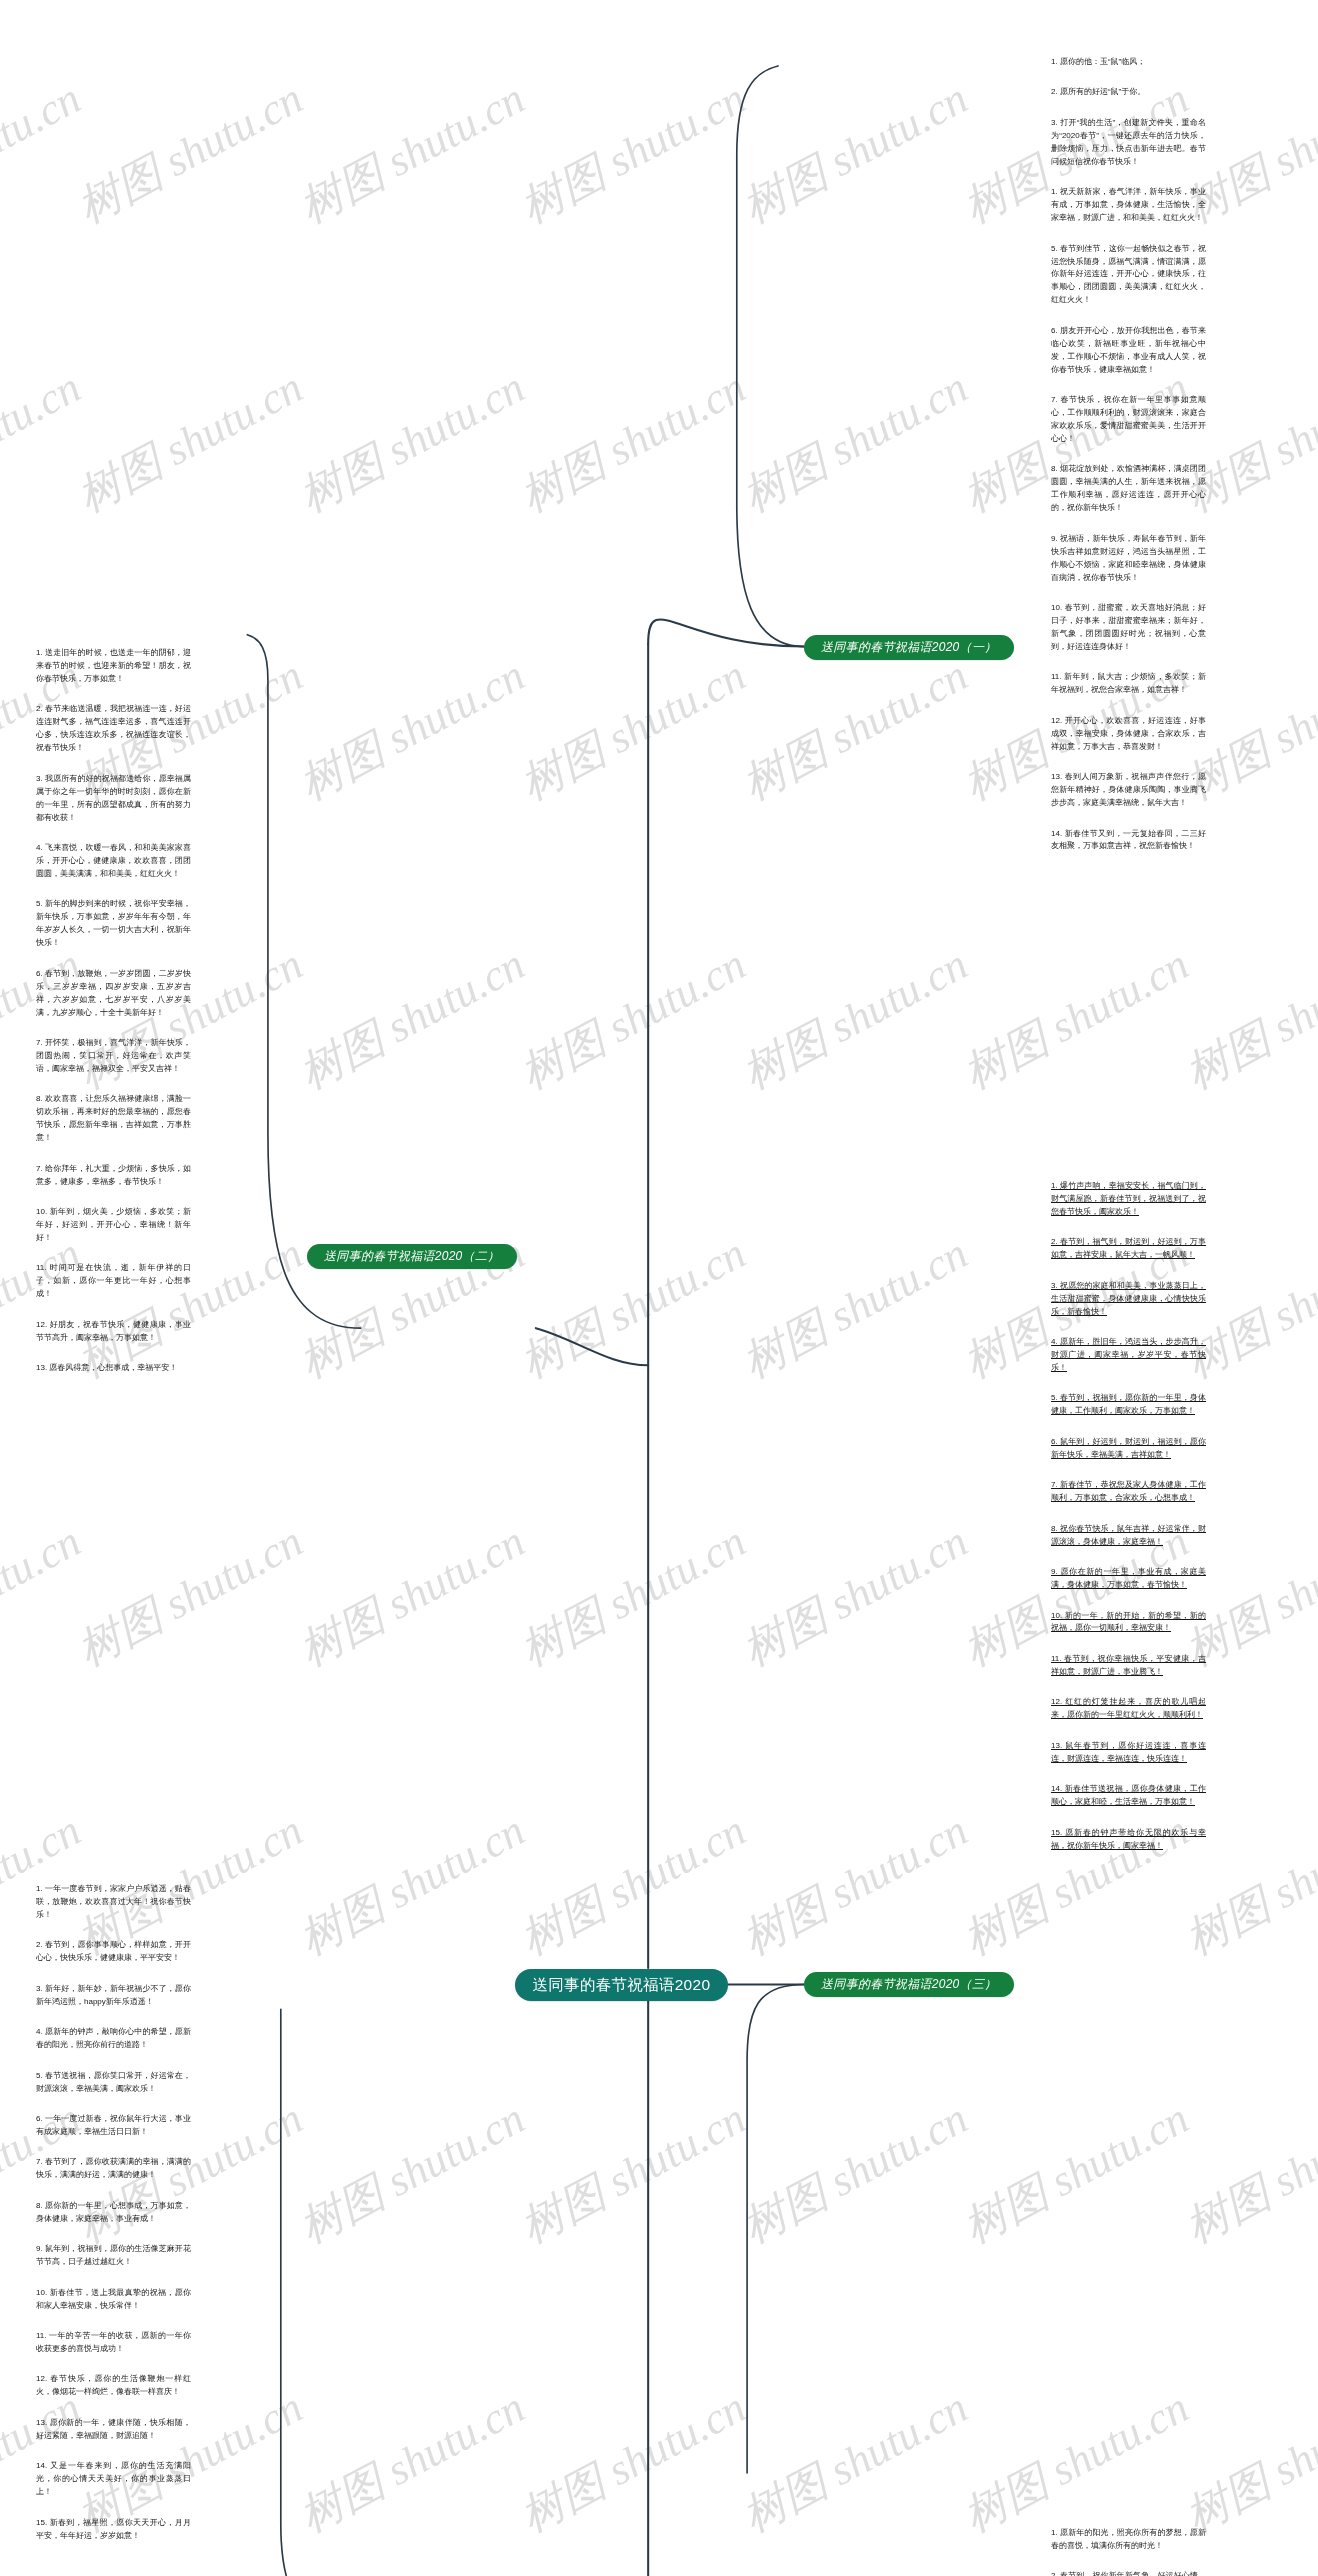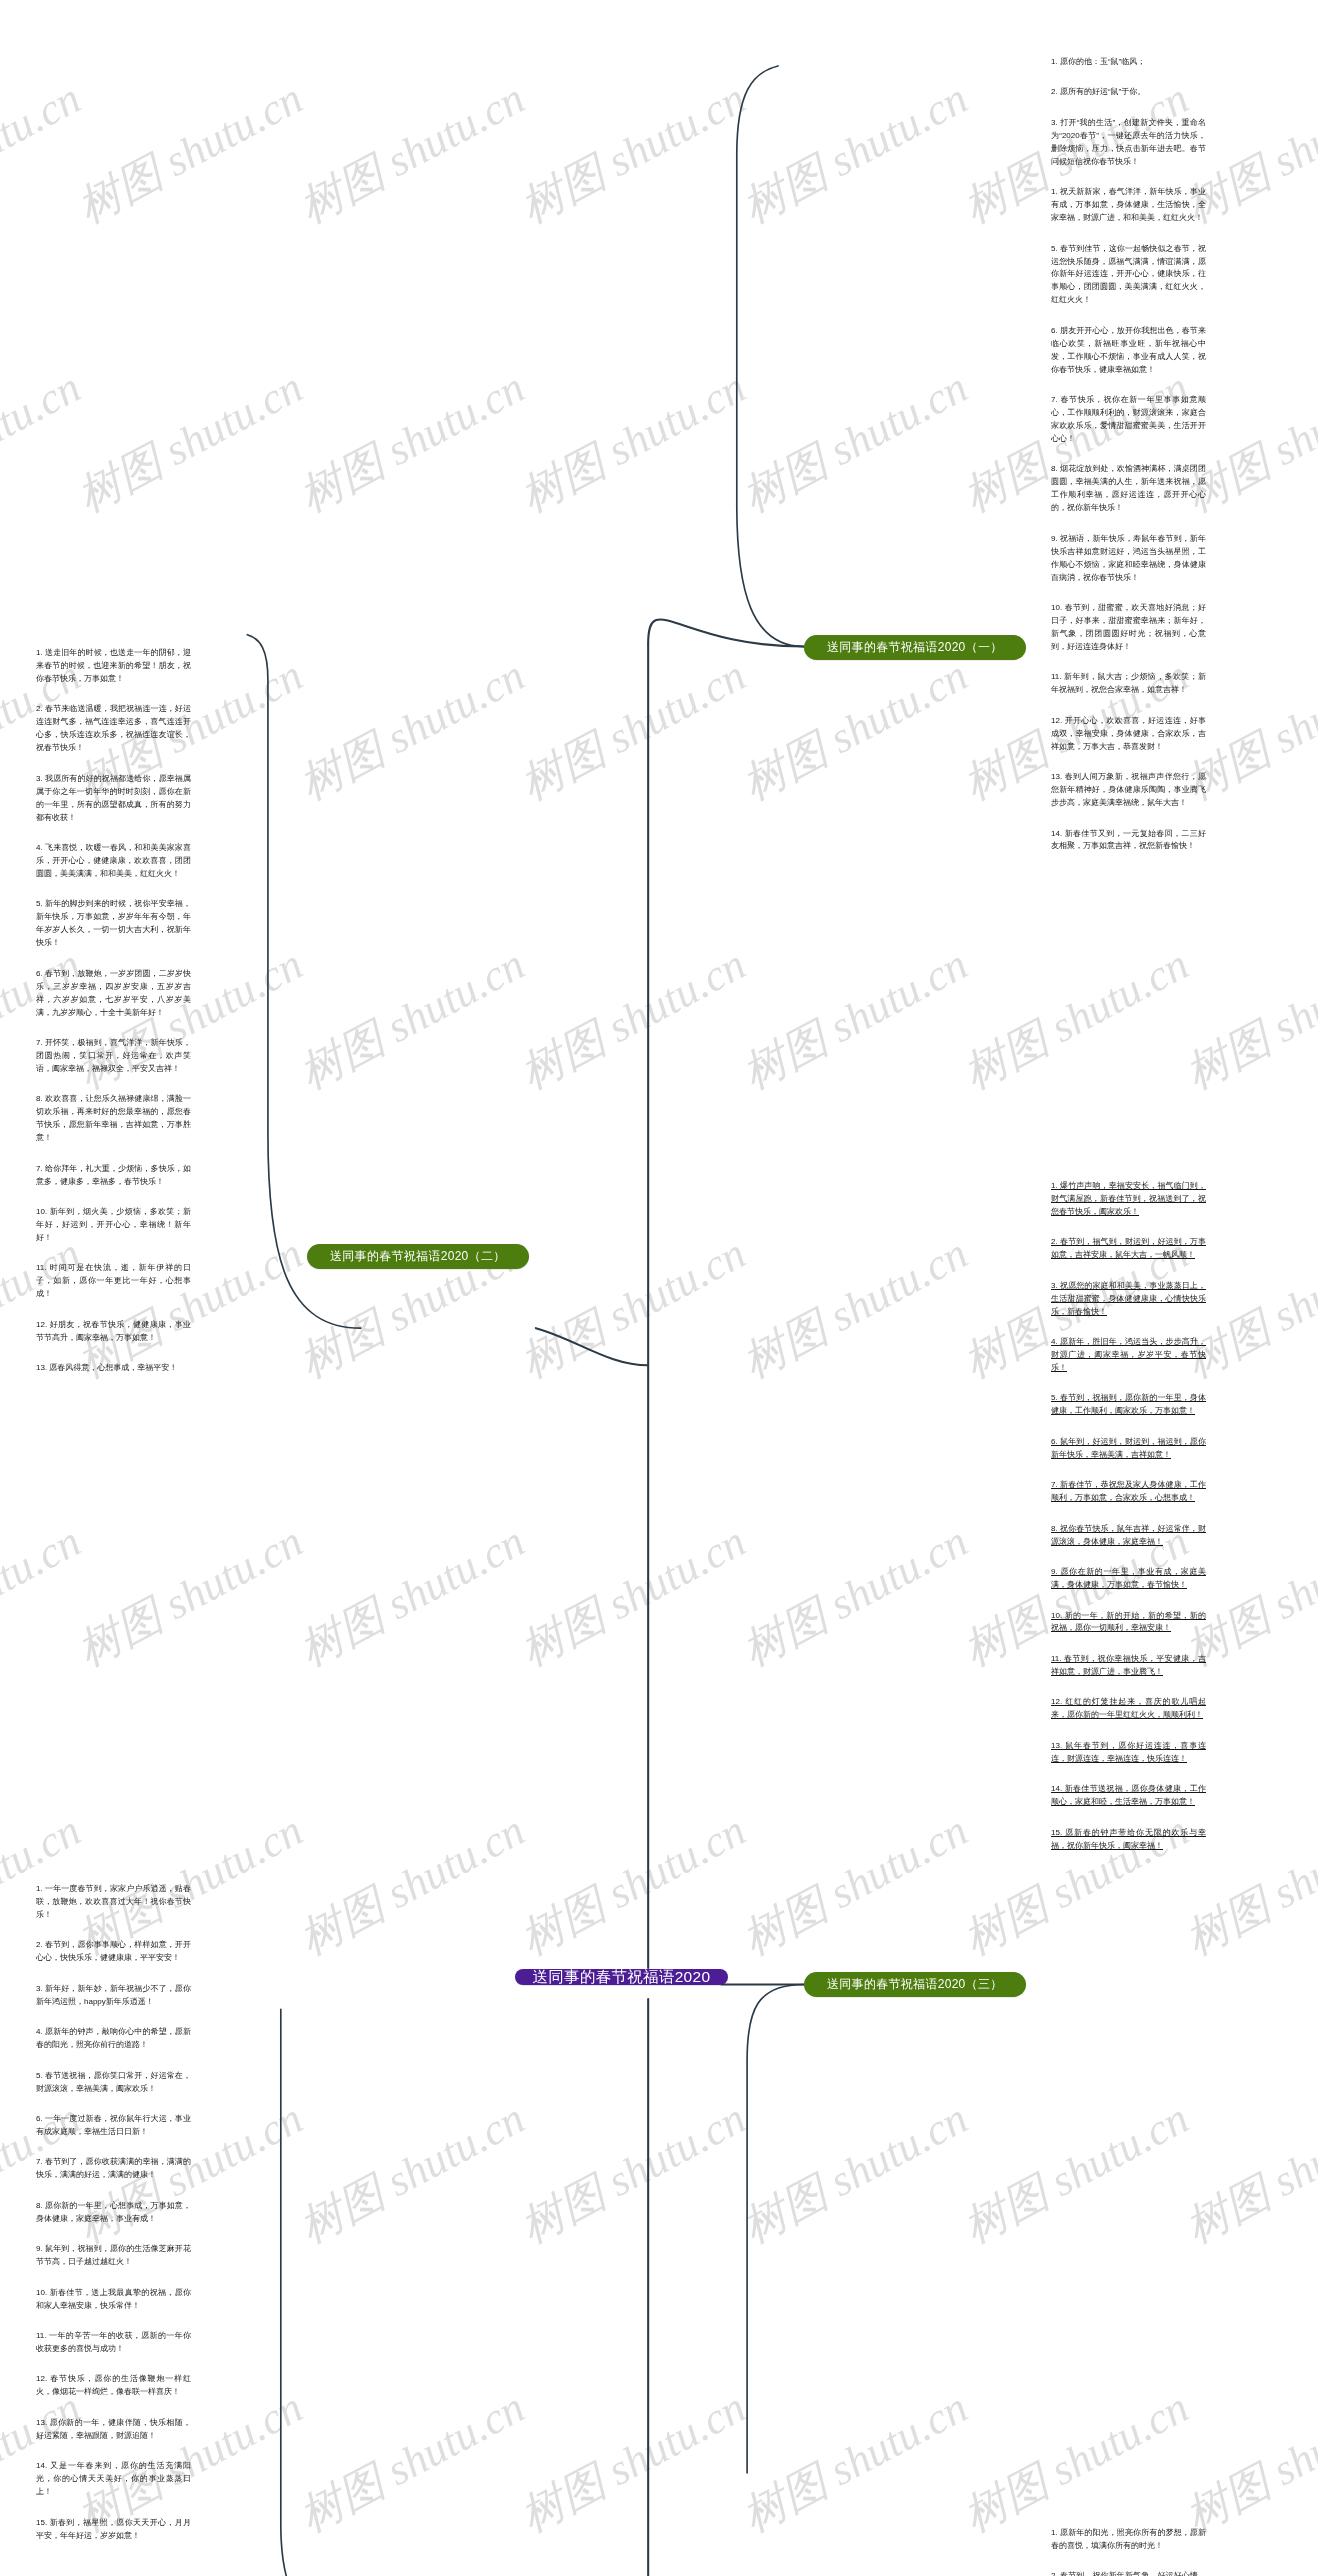--- a/index.html
+++ b/index.html
@@ -48,34 +48,35 @@
     z-index:3;
     display:flex;
     align-items:center;
     justify-content:center;
     box-sizing:border-box;
     white-space:nowrap;
     color:#ffffff;
     letter-spacing:0.3px;
   }
   .node-root{
-    background:#4c1d95;
+    background:#0f766e;
     border-radius:21.6px;
     font-size:15.5px;
     padding:0 17.5px;
-    height:16px;
+    height:32px;
     box-shadow:0 0.5px 1px rgba(0,0,0,.18);
   }
   .node-branch{
-    background:#4d7c0f;
+    background:#15803d;
     border-radius:17.5px;
     font-size:12px;
-    padding:0 23px;
+    padding:0 17px;
     height:25px;
     box-shadow:0 0.5px 1px rgba(0,0,0,.14);
+    font-style:italic;
   }
 
   
   .leaf{
     position:absolute;
     z-index:2;
     font-size:8px;
     line-height:1.62;
     color:#161616;
     box-sizing:border-box;

